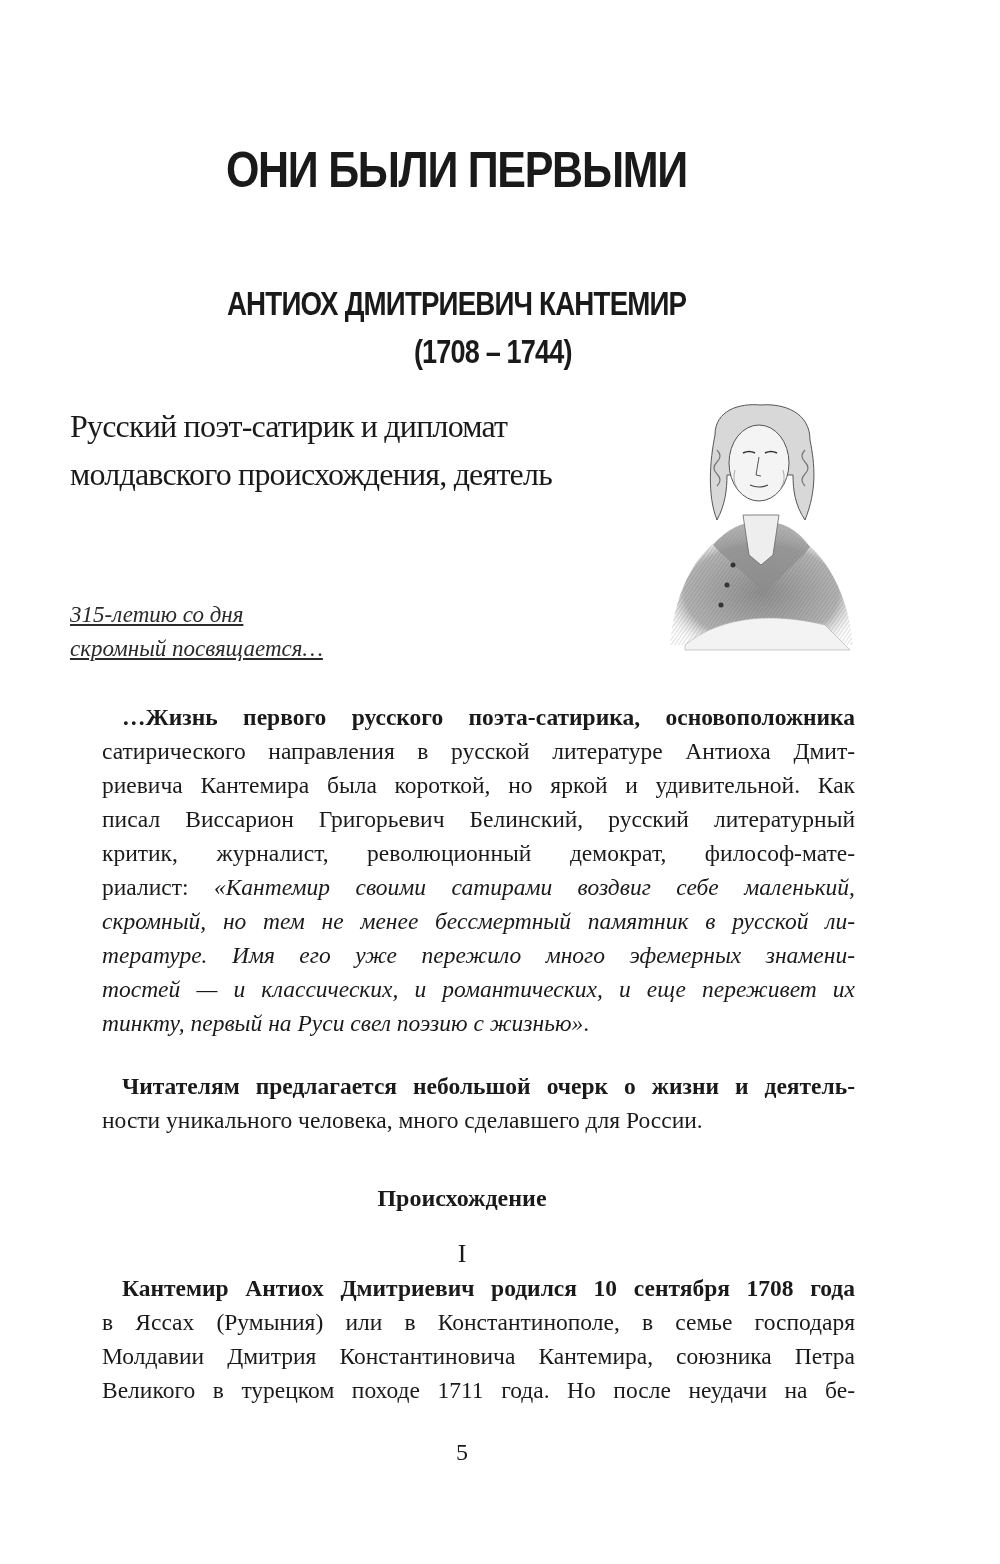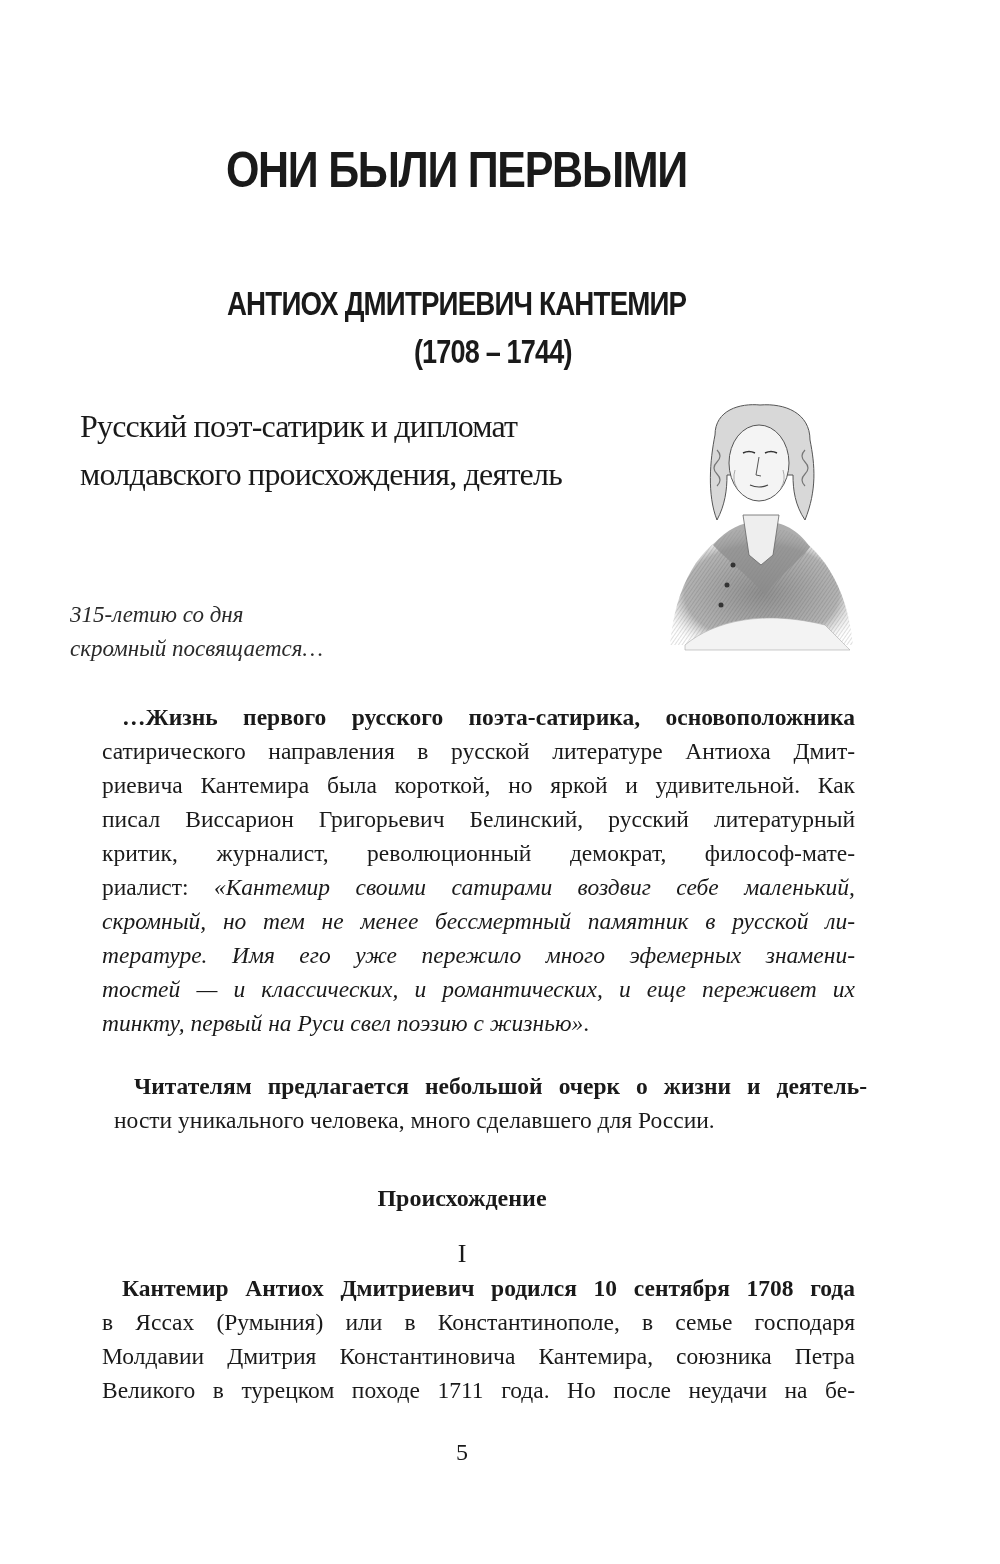--- a/index.html
+++ b/index.html
@@ -65,37 +65,38 @@
     .subtitle {
       position: absolute;
       left: 70px;
       top: 402px;
       width: 560px;
       font-family: "Liberation Serif", "DejaVu Serif", serif;
       font-size: 32px;
       line-height: 48px;
       letter-spacing: -0.8px;
     }
-    .subtitle div { white-space: nowrap; margin-left: 10px; }
+    .subtitle div { white-space: nowrap; }
     .portrait {
       position: absolute;
       left: 655px;
       top: 395px;
       width: 210px;
       height: 260px;
     }
     .dedication {
       position: absolute;
       left: 70px;
       top: 598px;
       font-family: "Liberation Serif", "DejaVu Serif", serif;
       font-style: italic;
       font-size: 23px;
       line-height: 34px;
       color: #2a2a2a;
+      text-decoration: underline;
     }
     .body-text {
       position: absolute;
       left: 102px;
       width: 753px;
       font-family: "Liberation Serif", "DejaVu Serif", serif;
       font-size: 23.5px;
       line-height: 34px;
     }
     .line {
@@ -109,21 +110,21 @@
       text-align-last: left;
     }
     .line.indent {
       padding-left: 20px;
       font-weight: bold;
     }
     .line .it, .it {
       font-style: italic;
     }
     .intro { top: 700px; }
-    .outro { top: 1069px; margin-left: 12px; }
+    .outro { top: 1069px; }
     .heading-origin {
       position: absolute;
       left: 0; width: 1000px;
       top: 1181px;
       text-align: center;
       font-family: "Liberation Serif", "DejaVu Serif", serif;
       font-weight: bold;
       font-size: 24px;
       line-height: 34px;
       margin-left: -38px;

